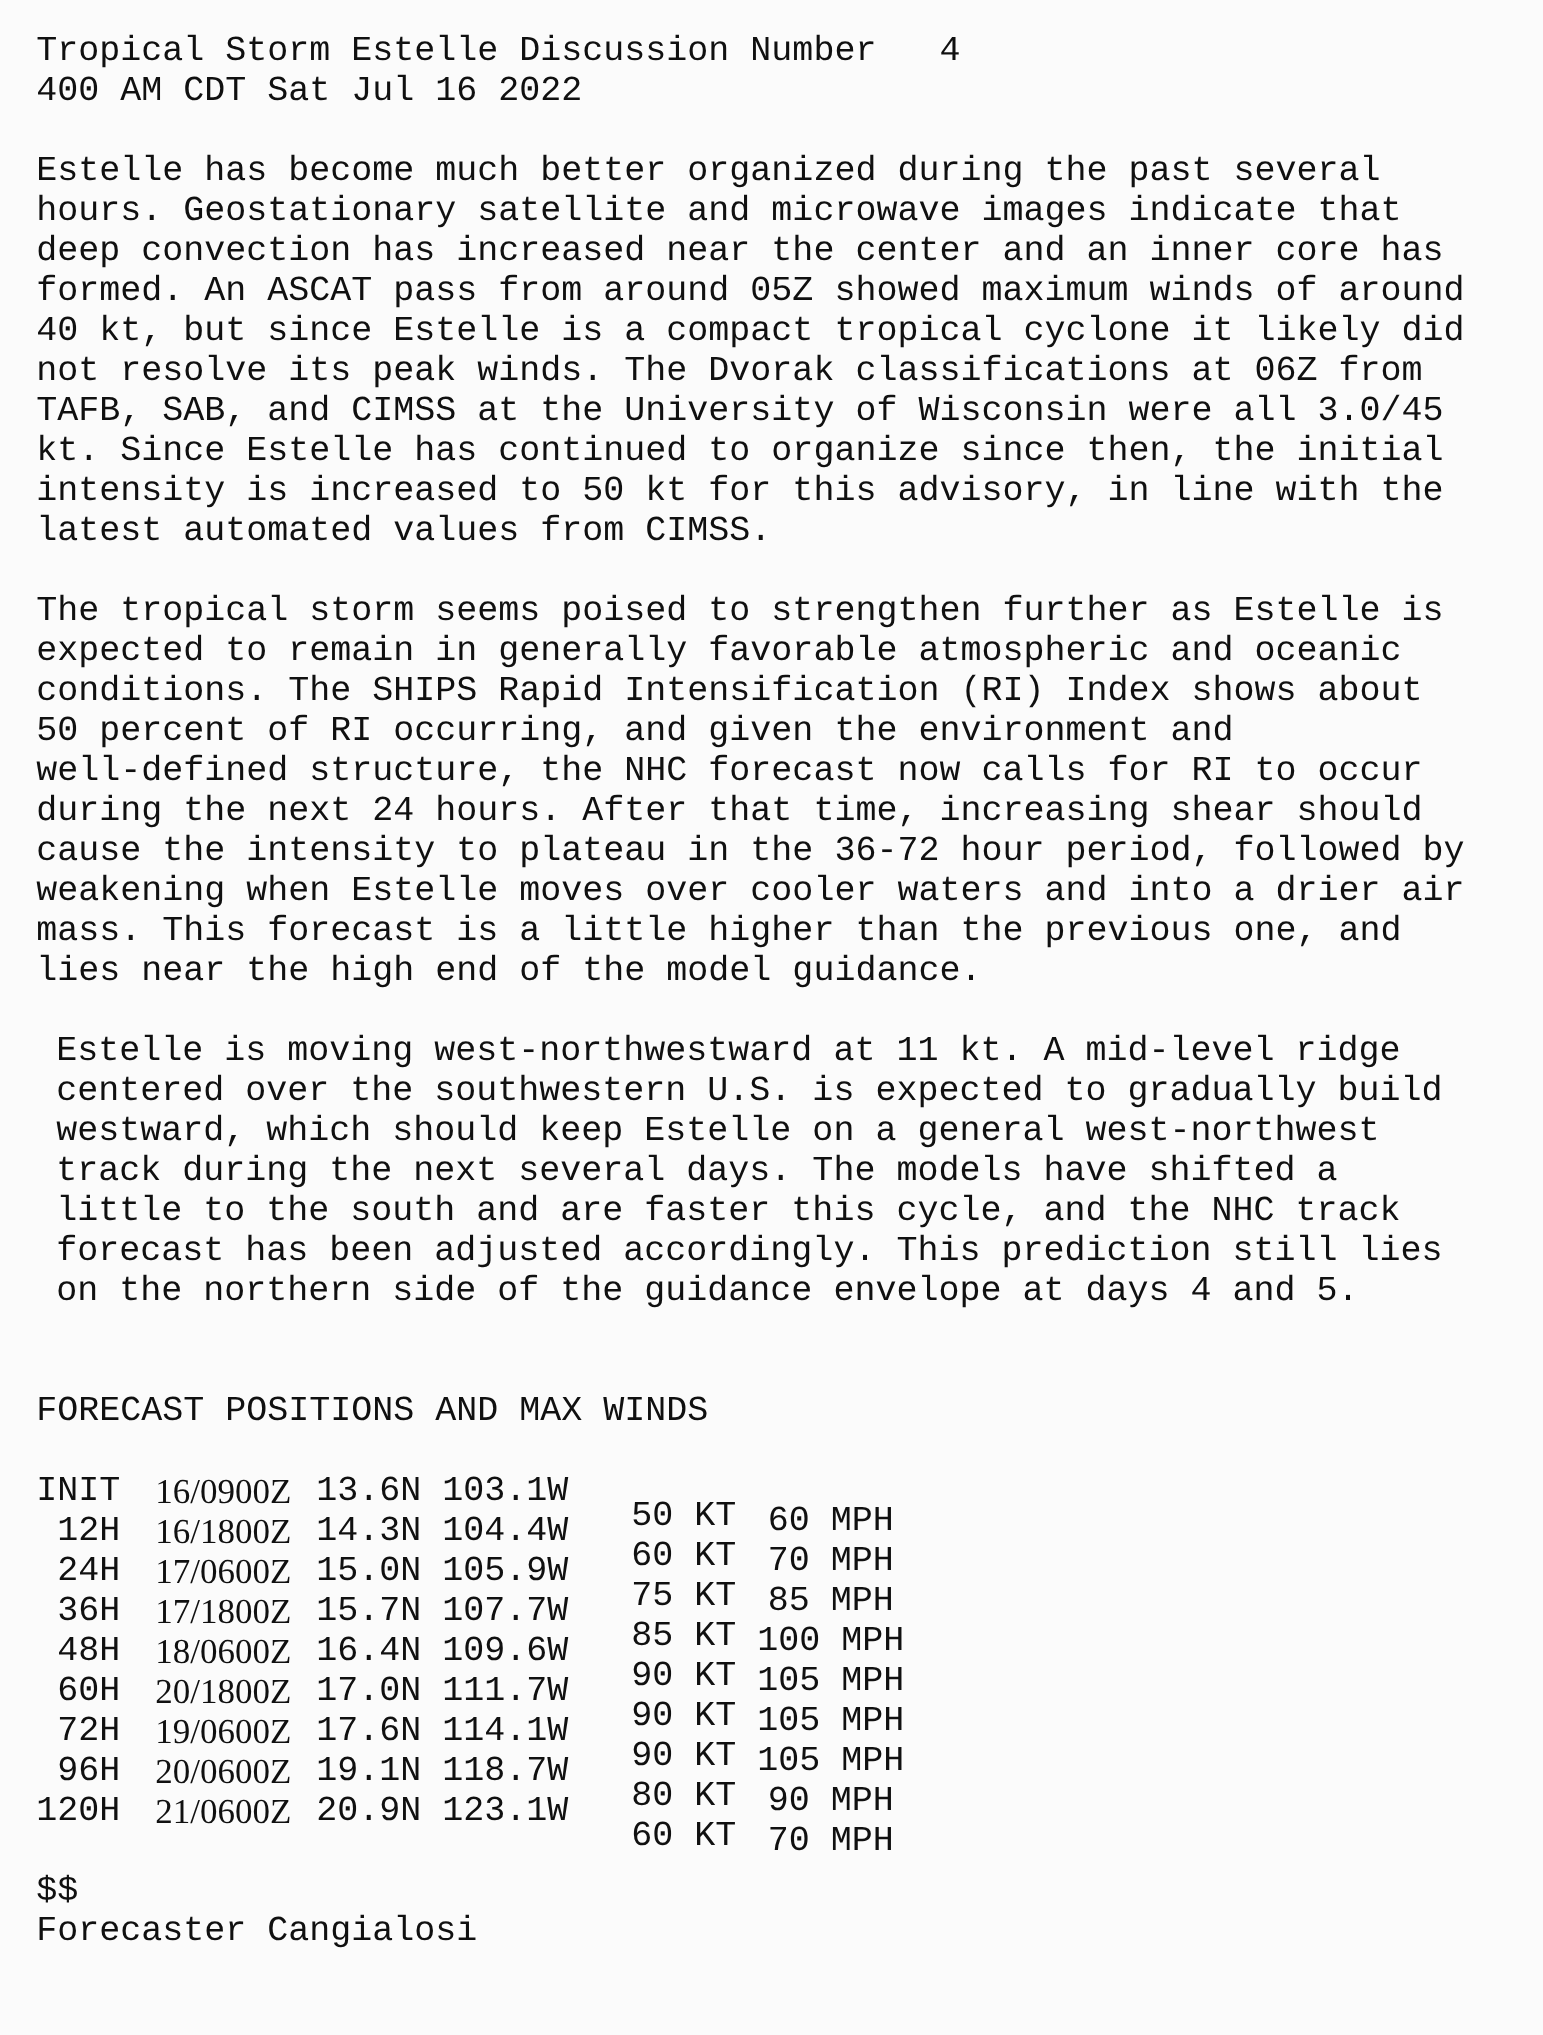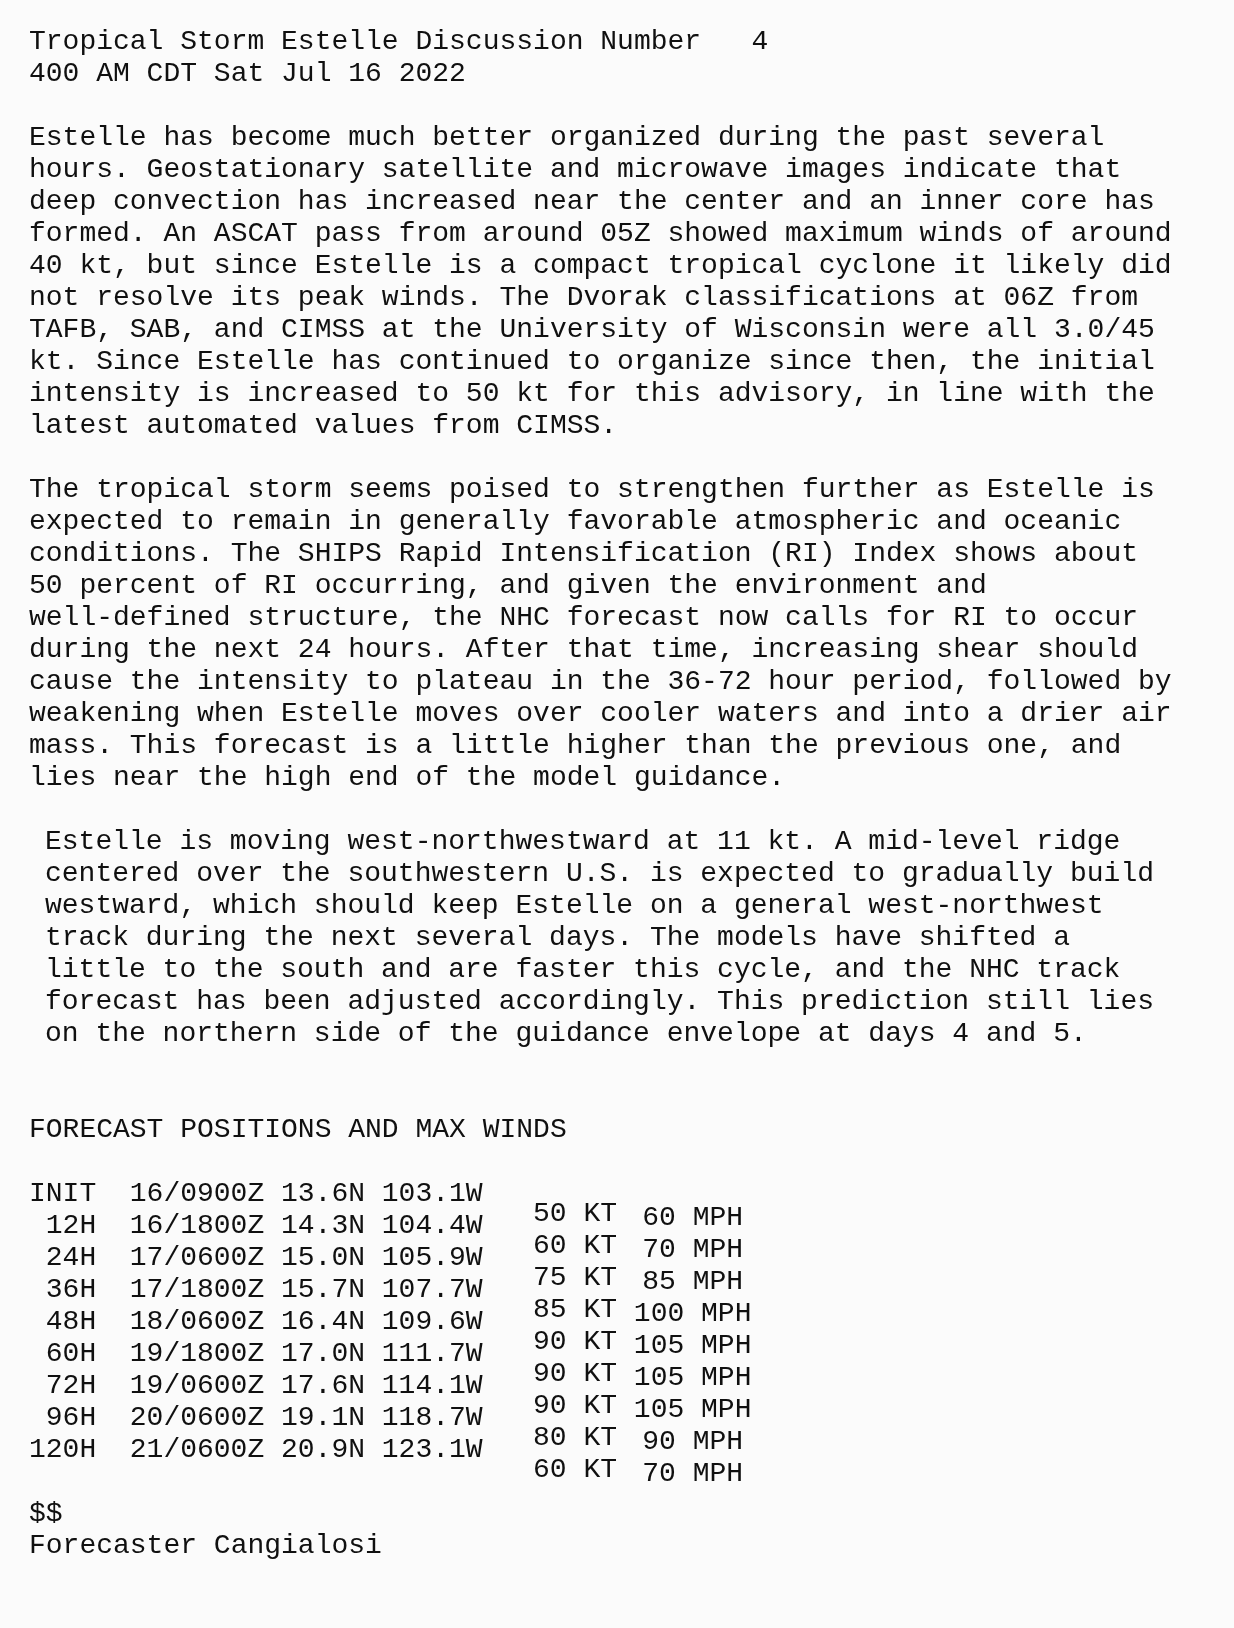--- a/index.html
+++ b/index.html
@@ -21,21 +21,21 @@
   .line, .para, .heading {
     white-space: pre;
   }
   .block-gap-1 { margin-bottom: 32px; }  
   .block-gap-2 { margin-bottom: 64px; margin-left: 16px; }  
   .frow {
     display: flex;
     height: 32px;
   }
   .c-hour { width: 4ch; text-align: right; white-space: pre; font-family: Liberation Mono, monospace; }
-  .c-dt   { width: 8ch; margin-left: 2ch; white-space: pre; }
+  .c-dt   { width: 8ch; margin-left: 2ch; white-space: pre; font-family: Liberation Serif, serif; }
   .c-lat  { width: 5ch; margin-left: 1ch; white-space: pre; }
   .c-lon  { width: 6ch; margin-left: 1ch; white-space: pre; }
   .c-kt   { width: 5ch; margin-left: 3ch; text-align: right; white-space: pre; margin-top: 20px; }
   .c-mph  { width: 7ch; margin-left: 1ch; text-align: center; white-space: pre; margin-top: 24px; }
 </style>
 </head>
 <body>
 
 <div class="block-gap-1">
   <div class="line">Tropical Storm Estelle Discussion Number   4</div>
@@ -110,21 +110,21 @@
   <div class="frow">
     <span class="c-hour">48H</span>
       <span class="c-dt">18/0600Z</span>
       <span class="c-lat">16.4N</span>
       <span class="c-lon">109.6W</span>
       <span class="c-kt">90 KT</span>
       <span class="c-mph">105 MPH</span>
   </div>
   <div class="frow">
     <span class="c-hour">60H</span>
-      <span class="c-dt">19/1800Z</span>
+      <span class="c-dt">20/1800Z</span>
       <span class="c-lat">17.0N</span>
       <span class="c-lon">111.7W</span>
       <span class="c-kt">90 KT</span>
       <span class="c-mph">105 MPH</span>
   </div>
   <div class="frow">
     <span class="c-hour">72H</span>
       <span class="c-dt">19/0600Z</span>
       <span class="c-lat">17.6N</span>
       <span class="c-lon">114.1W</span>

